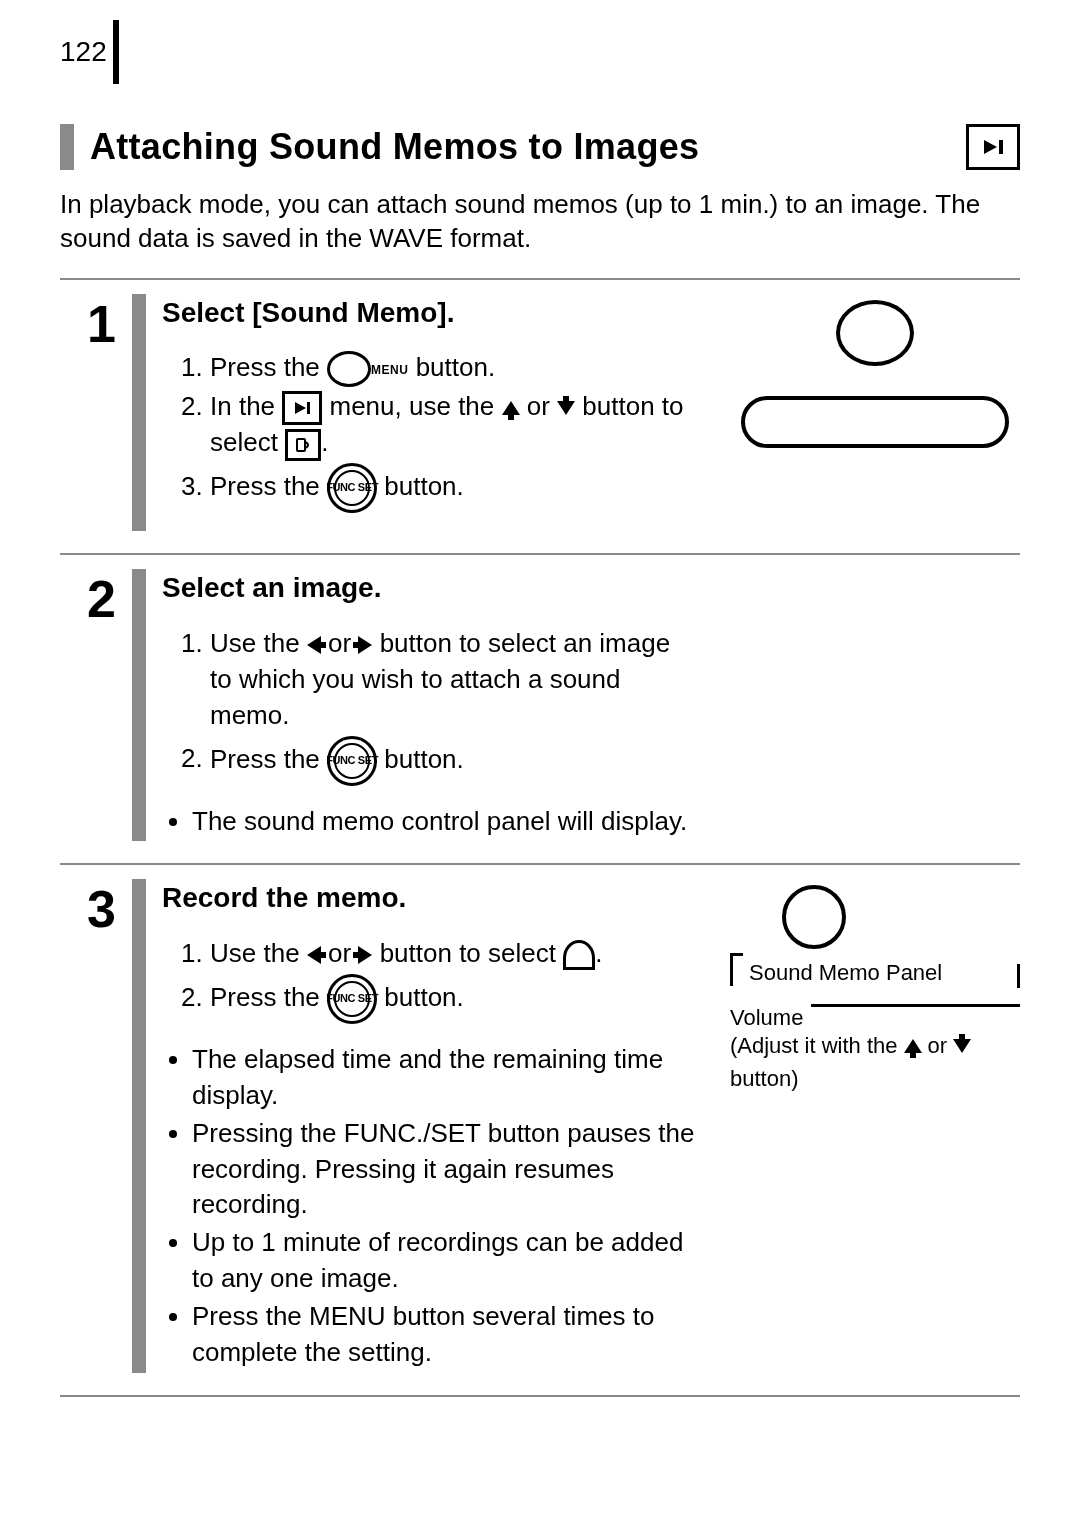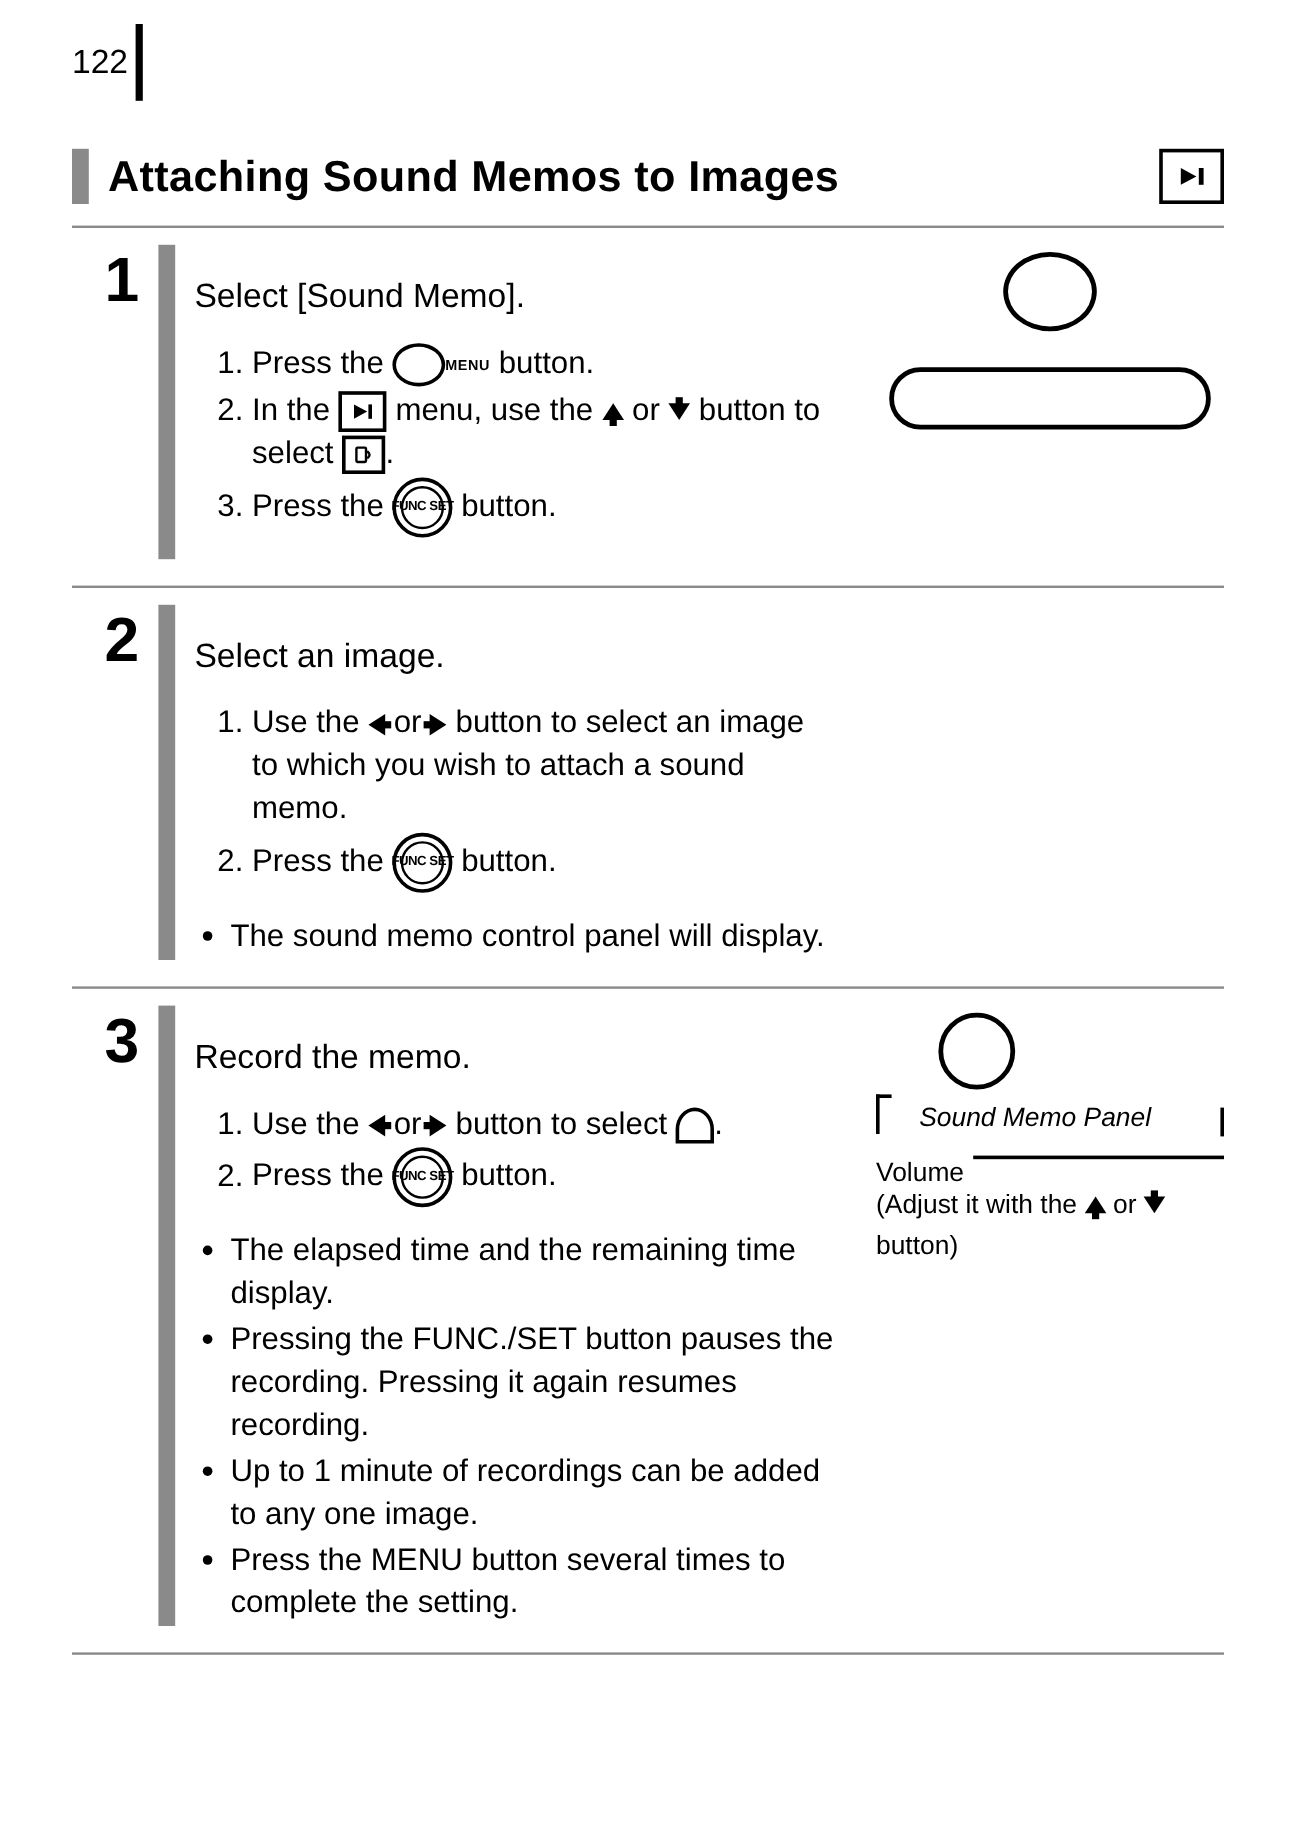--- a/index.html
+++ b/index.html
@@ -91,24 +91,23 @@
   }
   .step-side {
     flex: 0 0 290px;
     display: flex;
     flex-direction: column;
     align-items: center;
     gap: 30px;
     padding-top: 6px;
   }
   .step-heading {
-    font-weight: 400;
+    font-weight: 700;
     font-size: 28px;
     margin-bottom: 4px;
-    margin-top: 24px;
   }
   .substeps {
     margin: 18px;
     padding: 0 0 0 30px;
   }
   .substeps li {
     margin-bottom: 2px;
   }
   .bullets {
     list-style: disc;
@@ -209,23 +208,22 @@
   .diagram {
     width: 290px;
     font-size: 22px;
     line-height: 1.25;
   }
   .diagram .d-circle {
     width: 56px; height: 56px; border: 4px solid #000; border-radius: 50%;
     margin: 0 0 4px 52px;
   }
   .diagram .row1 {
-    display:flex; align-items:flex-end; gap:17px;
+    display:flex; align-items:flex-end; gap:0;
     margin-bottom: 4px;
-    font-style: italic;
   }
   .diagram .bracket-left {
     width: 10px; height: 30px; border-left:3px solid #000; border-top:3px solid #000; margin-right:6px;
   }
   .diagram .row-et {
     text-align: right;
     position: relative;
     padding-right: 30px;
   }
   .diagram .row-et .pipe {
@@ -256,20 +254,21 @@
     <div class="title-accent"></div>
     <div class="title-text">Attaching Sound Memos to Images</div>
     <div class="playback-box">
       <svg width="26" height="20" viewBox="0 0 26 20">
         <polygon points="4,3 17,10 4,17" fill="#000"></polygon>
         <rect x="19" y="3" width="4" height="14" fill="#000"></rect>
       </svg>
     </div>
   </div>
 
+  <p class="intro">In playback mode, you can attach sound memos (up to 1 min.) to an image. The sound data is saved in the WAVE format.</p>
 
   <div class="steps">
 
     <div class="step">
       <div class="step-number">1</div>
       <div class="step-vert"></div>
       <div class="step-body">
         <div class="step-text">
           <div class="step-heading">Select [Sound Memo].</div>
           <ol class="substeps">

